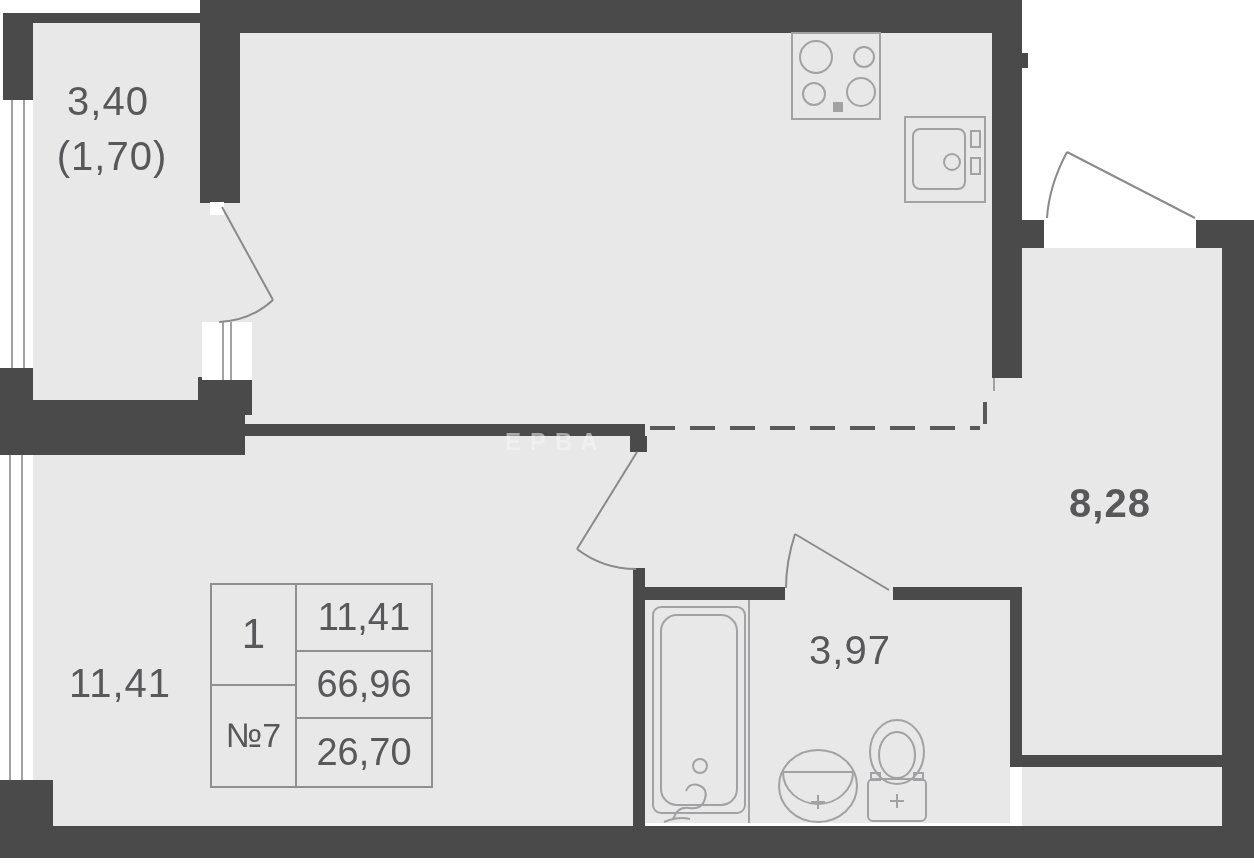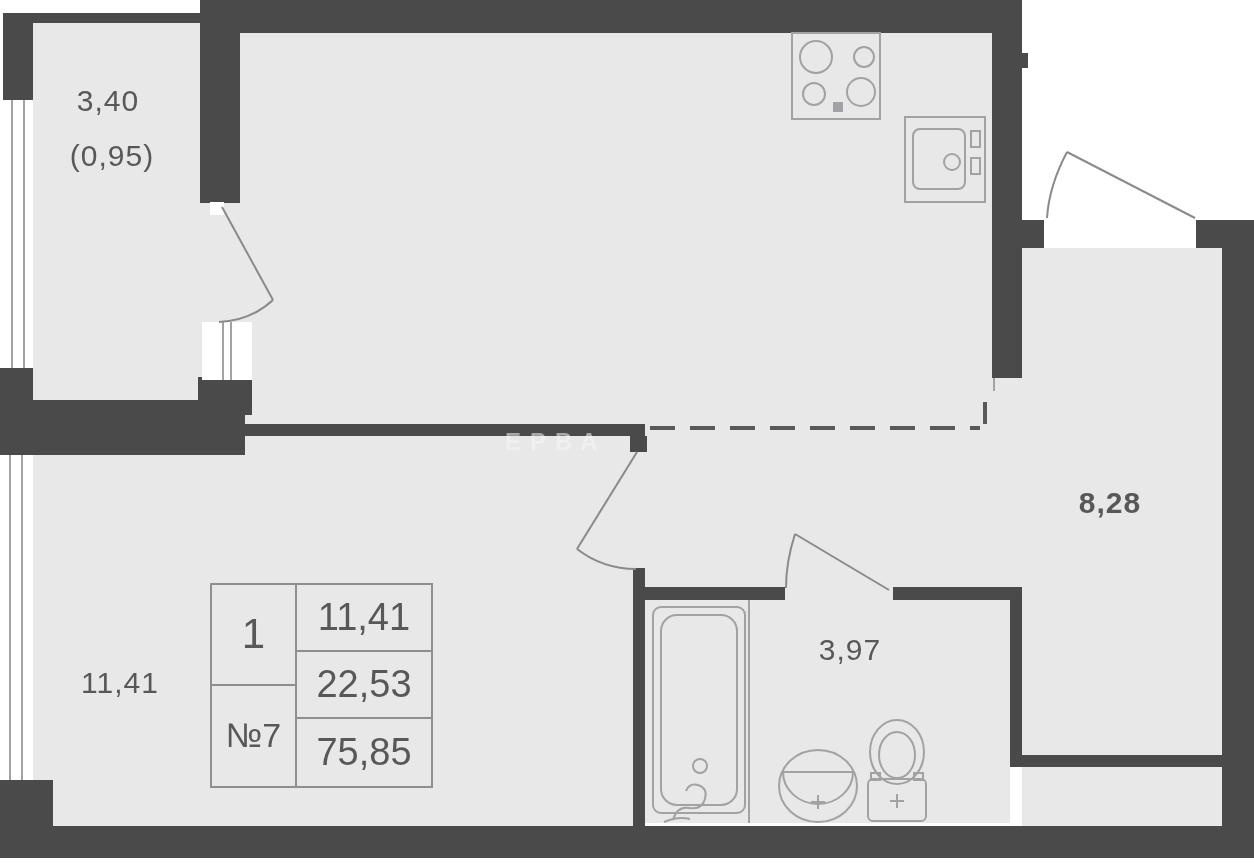--- a/index.html
+++ b/index.html
@@ -13,21 +13,21 @@
   .wall{position:absolute;background:var(--wall);z-index:2;}
   .win{position:absolute;background:#ffffff;z-index:2;}
   .winline{position:absolute;background:var(--outline);}
   .jamb{position:absolute;background:#ffffff;z-index:3;}
   .overlay{position:absolute;left:0;top:0;z-index:4;}
   .fixture{stroke:var(--outline);fill:none;stroke-width:2;}
   .fixture-fill{fill:var(--outline);stroke:none;}
   .thinline{stroke:var(--outline);stroke-width:2;fill:none;}
   .door path{stroke:var(--line);fill:none;stroke-width:2;}
   .dash{stroke:var(--dash);stroke-width:4;stroke-dasharray:25 15;fill:none;}
-  .area-label{position:absolute;z-index:5;font-size:30px;color:var(--text);
+  .area-label{position:absolute;z-index:5;font-size:40px;color:var(--text);
               transform:translate(-50%,-50%);white-space:nowrap;letter-spacing:1px;}
   .watermark{position:absolute;z-index:5;font-size:24px;font-weight:bold;letter-spacing:9px;
              color:rgba(245,245,245,0.55);}
   .stamp{position:absolute;left:210px;top:583px;width:223px;height:205px;z-index:5;
          display:grid;grid-template-columns:85px 1fr;color:var(--text);
          border:2px solid var(--stamp_border);box-sizing:border-box;}
   .stamp-col{display:grid;box-sizing:border-box;}
   .stamp-col.left{grid-template-rows:1fr 1fr;border-right:2px solid var(--stamp_border);}
   .stamp-col.right{grid-template-rows:1fr 1fr 1fr;}
   .stamp-cell{display:flex;align-items:center;justify-content:center;box-sizing:border-box;
@@ -152,32 +152,32 @@
       <ellipse cx="897" cy="755" rx="18" ry="23"></ellipse>
       <rect x="868" y="779" width="58" height="42" rx="5"></rect>
       <rect x="871" y="773" width="9" height="7"></rect>
       <rect x="914" y="773" width="9" height="7"></rect>
       <line x1="897" y1="794" x2="897" y2="808"></line>
       <line x1="890" y1="801" x2="904" y2="801"></line>
     </g>
   </svg>
 
   <div class="area-label" style="left:108px;top:101px;">3,40</div>
-  <div class="area-label" style="left:112px;top:156px;">(0,95)</div>
+  <div class="area-label" style="left:112px;top:156px;">(1,70)</div>
   <div class="area-label" style="left:1110px;top:503px;font-weight:bold;">8,28</div>
   <div class="area-label" style="left:120px;top:683px;">11,41</div>
   <div class="area-label" style="left:850px;top:650px;">3,97</div>
 
   <div class="watermark" style="left:505px;top:414px;margin-top:14px;">ЕРВА</div>
 
   <div class="stamp">
     <div class="stamp-col left">
       <div class="stamp-cell big">1</div>
       <div class="stamp-cell num">№7</div>
     </div>
     <div class="stamp-col right">
       <div class="stamp-cell">11,41</div>
-      <div class="stamp-cell">22,53</div>
-      <div class="stamp-cell">75,85</div>
+      <div class="stamp-cell">66,96</div>
+      <div class="stamp-cell">26,70</div>
     </div>
   </div>
 
 </div>
 
 </body></html>

